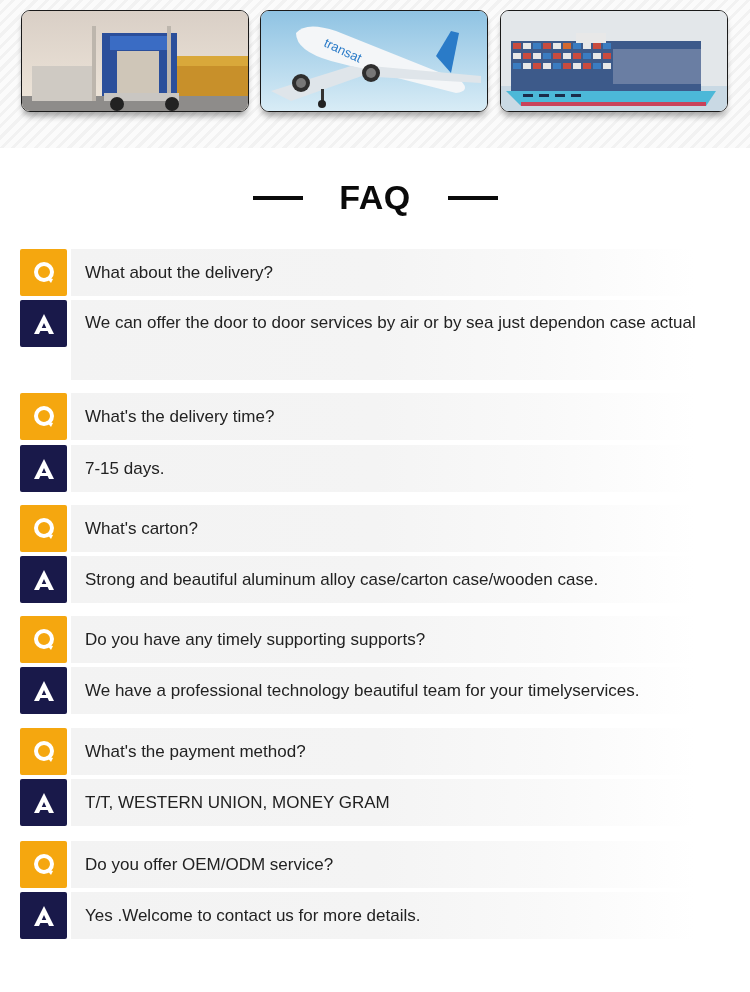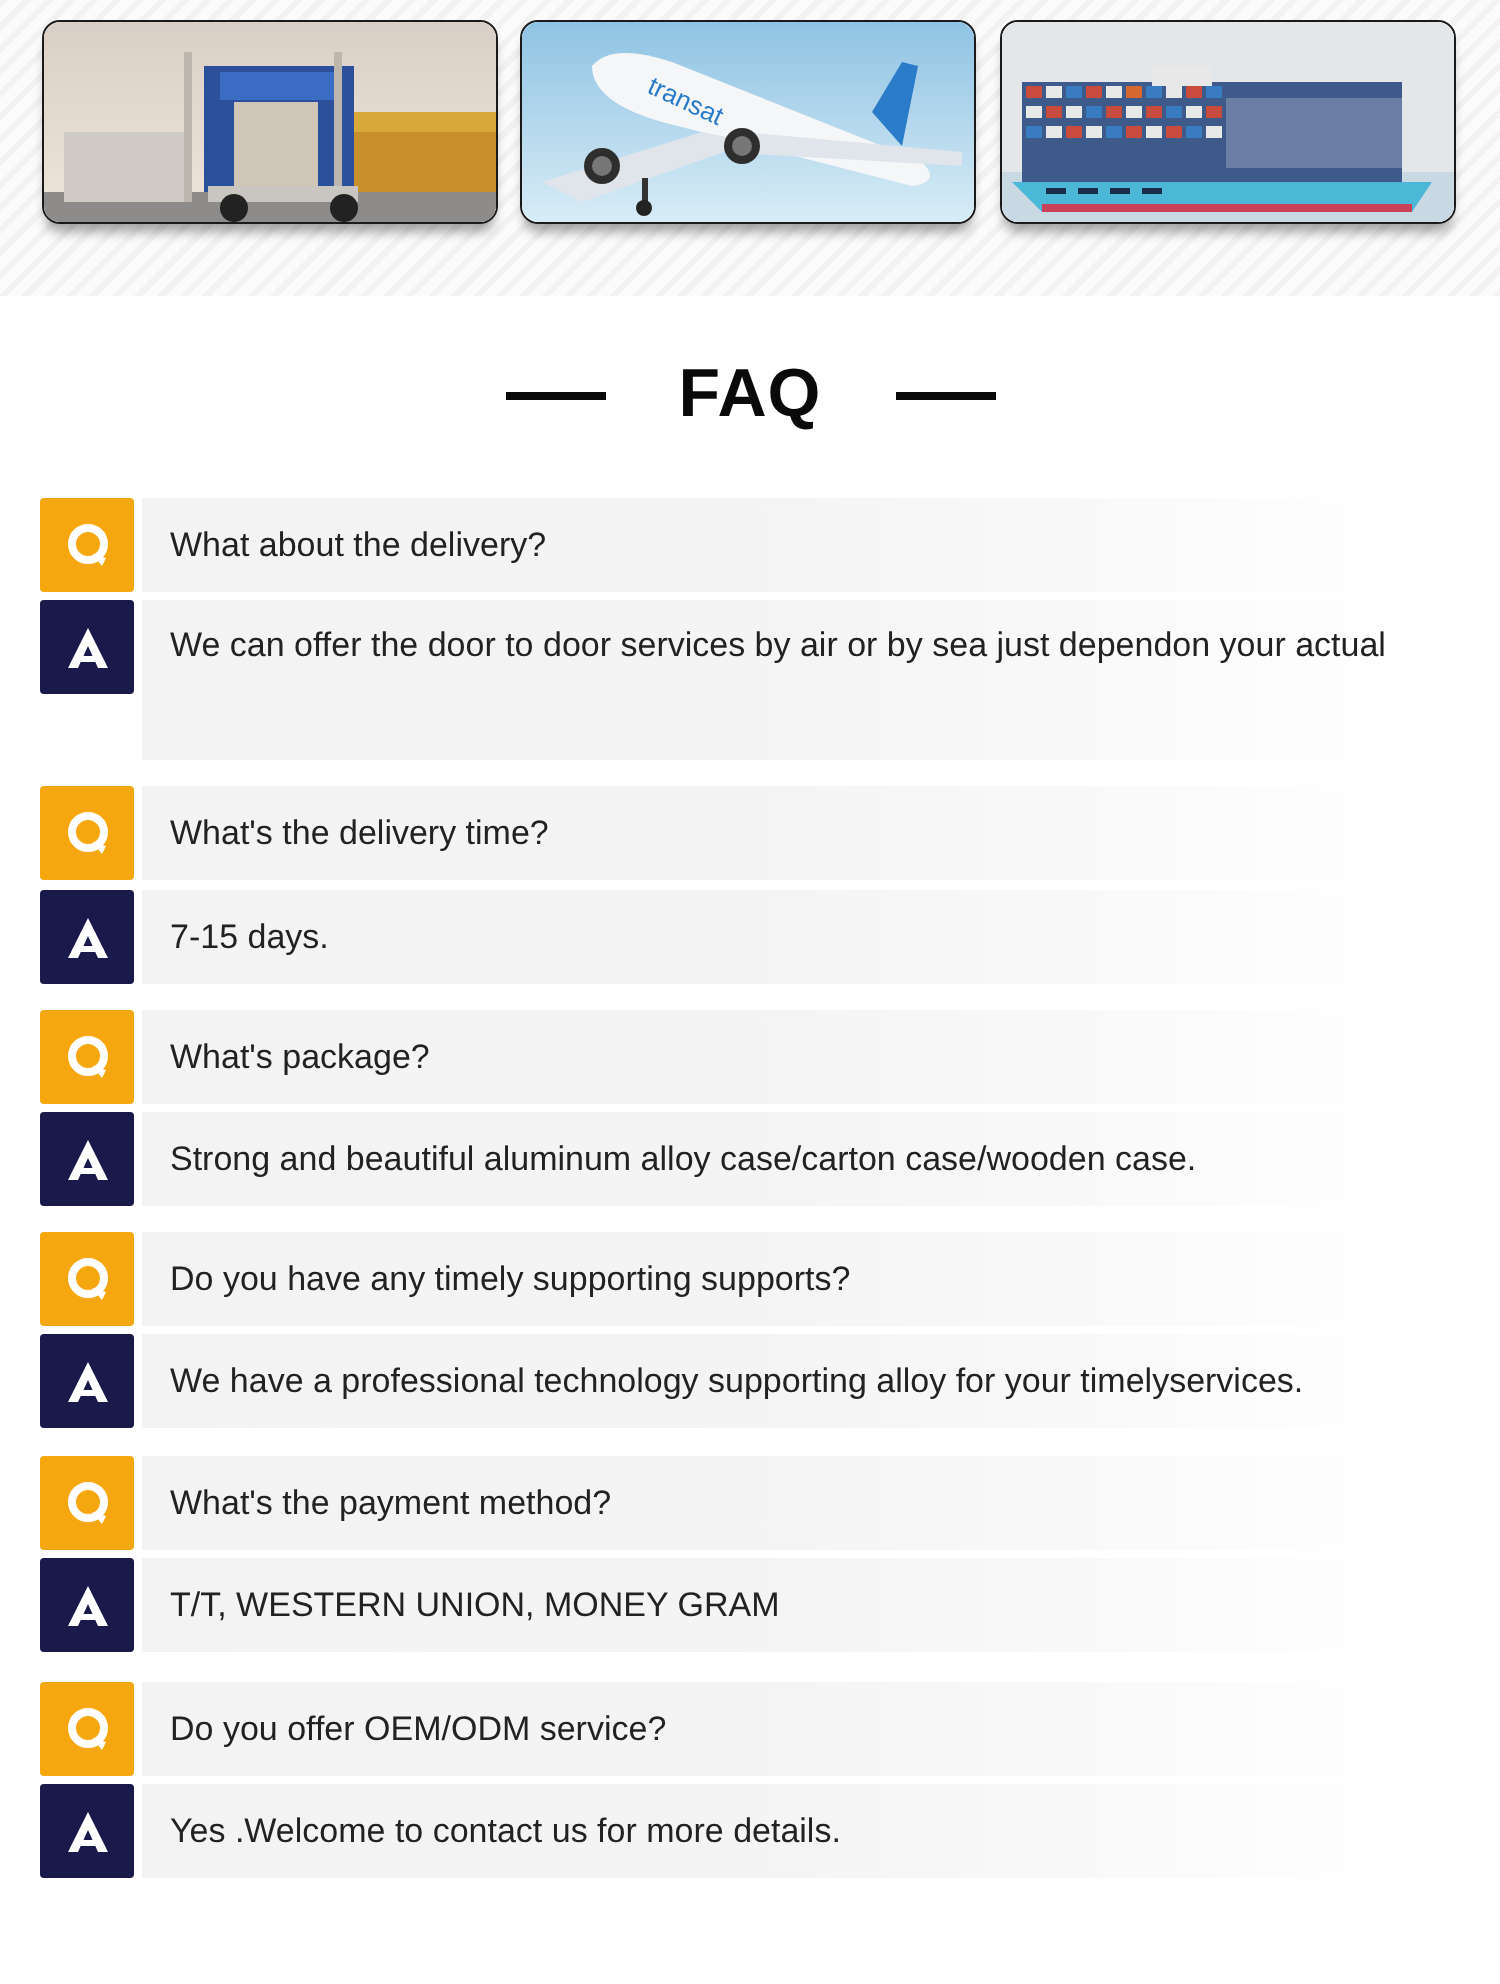--- a/index.html
+++ b/index.html
@@ -168,21 +168,21 @@
   <div class="box single">What about the delivery?</div>
 </div>
 <div class="row" style="top:300px;">
   <div class="badge a">
     <svg viewBox="0 0 26 26">
         <path d="M13 3 L23 23 L18 23 L13 12 L8 23 L3 23 Z" fill="#fff"></path>
         <rect x="9" y="17" width="8" height="3" fill="#fff"></rect>
       </svg>
   </div>
   <div class="box double">
-    <div>We can offer the door to door services by air or by sea just dependon your actual</div>
+    <div>We can offer the door to door services by air or by sea just dependon case actual</div>
   </div>
 </div>
 
 <div class="row" style="top:393px;">
   <div class="badge q">
     <svg viewBox="0 0 26 26">
         <circle cx="13" cy="12" r="8" fill="none" stroke="#fff" stroke-width="4"></circle>
         <path d="M15 17 L20 23 L22 19 Z" fill="#fff"></path>
       </svg>
   </div>
@@ -198,21 +198,21 @@
   <div class="box single">7-15 days.</div>
 </div>
 
 <div class="row" style="top:505px;">
   <div class="badge q">
     <svg viewBox="0 0 26 26">
         <circle cx="13" cy="12" r="8" fill="none" stroke="#fff" stroke-width="4"></circle>
         <path d="M15 17 L20 23 L22 19 Z" fill="#fff"></path>
       </svg>
   </div>
-  <div class="box single">What's package?</div>
+  <div class="box single">What's carton?</div>
 </div>
 <div class="row" style="top:556px;">
   <div class="badge a">
     <svg viewBox="0 0 26 26">
         <path d="M13 3 L23 23 L18 23 L13 12 L8 23 L3 23 Z" fill="#fff"></path>
         <rect x="9" y="17" width="8" height="3" fill="#fff"></rect>
       </svg>
   </div>
   <div class="box single">Strong and beautiful aluminum alloy case/carton case/wooden case.</div>
 </div>
@@ -226,21 +226,21 @@
   </div>
   <div class="box single">Do you have any timely supporting supports?</div>
 </div>
 <div class="row" style="top:667px;">
   <div class="badge a">
     <svg viewBox="0 0 26 26">
         <path d="M13 3 L23 23 L18 23 L13 12 L8 23 L3 23 Z" fill="#fff"></path>
         <rect x="9" y="17" width="8" height="3" fill="#fff"></rect>
       </svg>
   </div>
-  <div class="box single">We have a professional technology supporting alloy for your timelyservices.</div>
+  <div class="box single">We have a professional technology beautiful team for your timelyservices.</div>
 </div>
 
 <div class="row" style="top:728px;">
   <div class="badge q">
     <svg viewBox="0 0 26 26">
         <circle cx="13" cy="12" r="8" fill="none" stroke="#fff" stroke-width="4"></circle>
         <path d="M15 17 L20 23 L22 19 Z" fill="#fff"></path>
       </svg>
   </div>
   <div class="box single">What's the payment method?</div>

